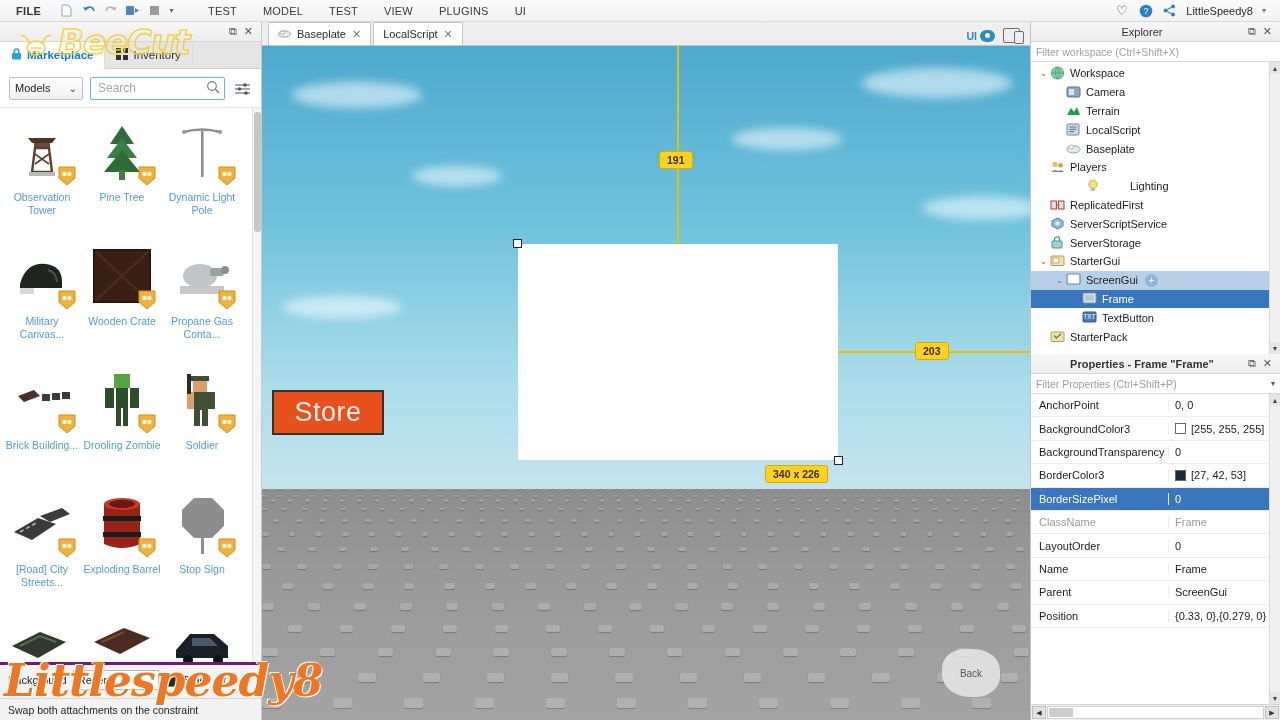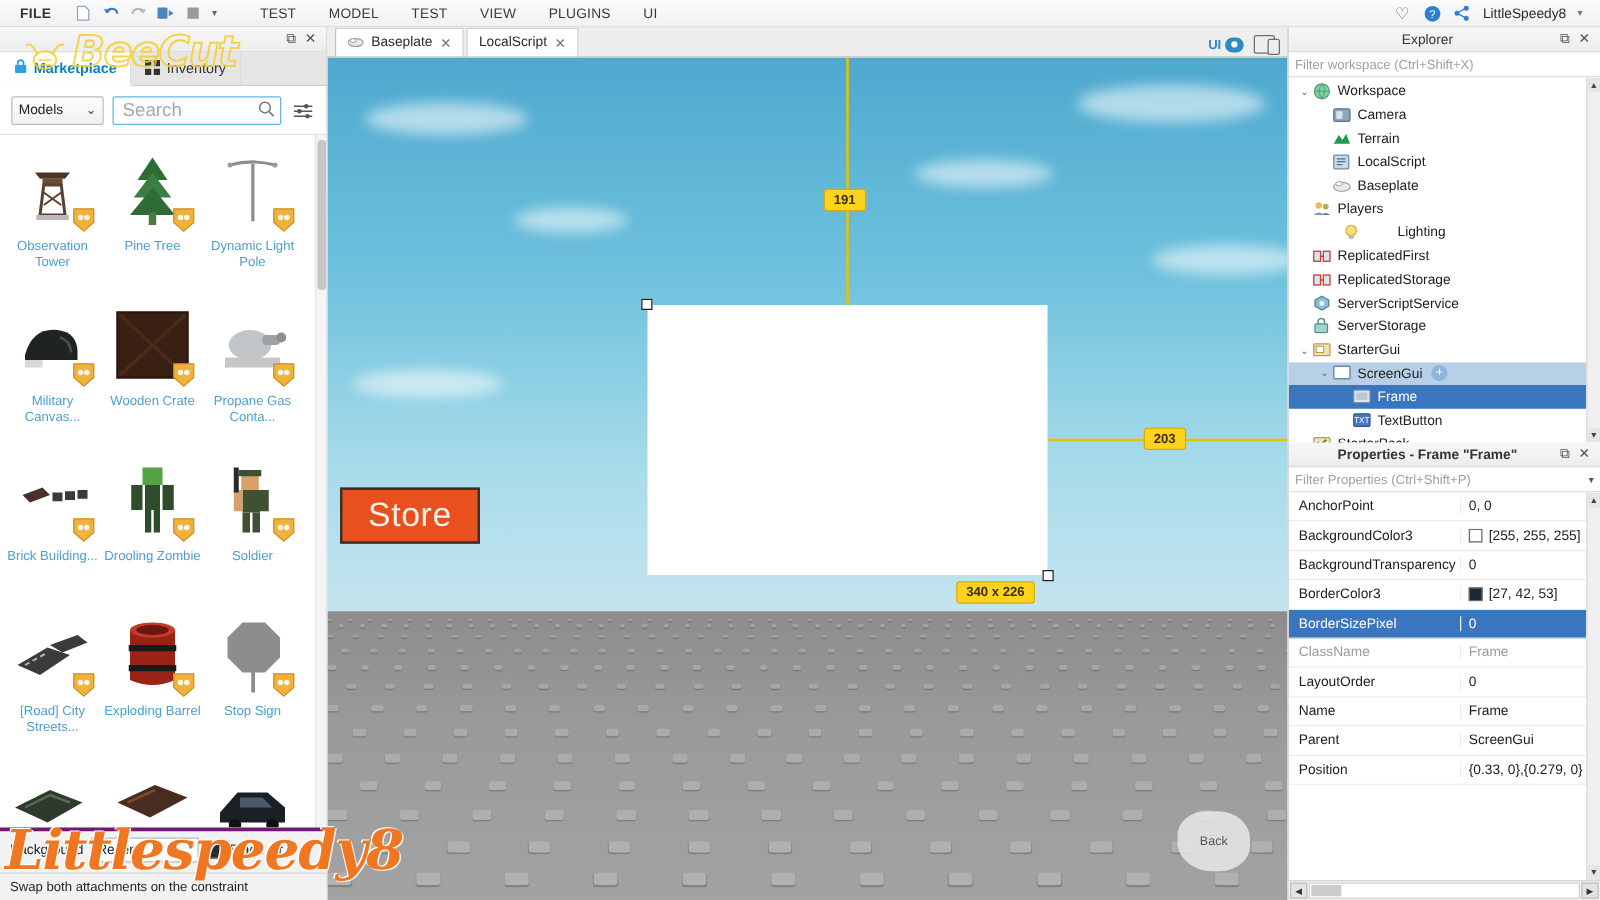--- a/index.html
+++ b/index.html
@@ -77,21 +77,21 @@
   .tb-select {
     width: 74px; height: 23px; border: 1px solid #bdbdbd; border-radius: 2px;
     background: linear-gradient(to bottom,#fdfdfd,#f0f0f0);
     display: flex; align-items: center; justify-content: space-between;
     padding: 0 5px; font-size: 11px; color: #222;
   }
   .tb-search {
     flex: 1; height: 23px; border: 1px solid #66b4e8; border-radius: 2px;
     background: #fff; display: flex; align-items: center; padding: 0 4px;
   }
-  .tb-search .ph { flex:1; color: #a8a8a8; font-size: 15px; padding-left: 3px; }
+  .tb-search .ph { flex:1; color: #a8a8a8; font-size: 12px; padding-left: 3px; }
   .tb-filter { width: 20px; display:flex; align-items:center; justify-content:center; color:#555; }
 
   .tb-grid {
     flex: 1; position: relative; overflow: hidden;
     background: #fff; border-top: 1px solid #e4e4e4;
   }
   .grid-inner { display: flex; flex-wrap: wrap; padding: 4px 2px 0 2px; width: 253px; }
   .item {
     width: 80px; height: 124px; padding: 4px 2px;
     display: flex; flex-direction: column; align-items: center;
@@ -1120,45 +1120,36 @@
           <div class="node" style="padding-left: 6px;">
             <span class="arrow"></span>
             <span class="ico"><svg width="15" height="13" viewBox="0 0 15 13">
                 <circle cx="5" cy="4.4" r="2.6" fill="#e5c15d"></circle>
                 <path d="M1 12 q4-4 8 0z" fill="#7c93ab"></path>
                 <circle cx="10.6" cy="5.2" r="2.3" fill="#c9a64a"></circle>
                 <path d="M7 12 q3.6-3.4 7 0z" fill="#5f7a93"></path>
               </svg></span>
             <span>Players</span>
           </div>
-          <div class="node" style="padding-left: 6px; gap: 24px;">
+          <div class="node" style="padding-left: 18px; gap: 24px;">
             <span class="arrow"></span>
             <span class="ico"><svg width="14" height="13" viewBox="0 0 14 13">
                 <circle cx="7" cy="5.4" r="4.2" fill="#f6df7a" stroke="#d3b232" stroke-width="1"></circle>
                 <rect x="5" y="9.4" width="4" height="2.6" fill="#b9b9b9"></rect>
               </svg></span>
             <span>Lighting</span>
           </div>
           <div class="node" style="padding-left: 6px;">
             <span class="arrow"></span>
             <span class="ico"><svg width="15" height="13" viewBox="0 0 15 13">
                 <rect x="1" y="3" width="5.4" height="8" fill="#d9e4ef" stroke="#c0392b" stroke-width="1"></rect>
                 <rect x="8.6" y="3" width="5.4" height="8" fill="#d9e4ef" stroke="#c0392b" stroke-width="1"></rect>
                 <path d="M6.4 7h2.2" stroke="#c0392b" stroke-width="1.2"></path>
               </svg></span>
             <span>ReplicatedFirst</span>
-          </div>
-          <div class="node" style="padding-left: 6px;">
-            <span class="arrow"></span>
-            <span class="ico"><svg width="15" height="13" viewBox="0 0 15 13">
-                <rect x="1" y="3" width="5.4" height="8" fill="#d9e4ef" stroke="#c0392b" stroke-width="1"></rect>
-                <rect x="8.6" y="3" width="5.4" height="8" fill="#d9e4ef" stroke="#c0392b" stroke-width="1"></rect>
-                <path d="M6.4 7h2.2" stroke="#c0392b" stroke-width="1.2"></path>
-              </svg></span>
-            <span>ReplicatedStorage</span>
           </div>
           <div class="node" style="padding-left: 6px;">
             <span class="arrow"></span>
             <span class="ico"><svg width="15" height="13" viewBox="0 0 15 13">
                 <path d="M7.5 1 L13 4 V9 L7.5 12 L2 9 V4z" fill="#8fbcd9" stroke="#4a7fa5" stroke-width="1"></path>
                 <circle cx="7.5" cy="6.5" r="2" fill="#e8f2f8"></circle>
               </svg></span>
             <span>ServerScriptService</span>
           </div>
           <div class="node" style="padding-left: 6px;">

